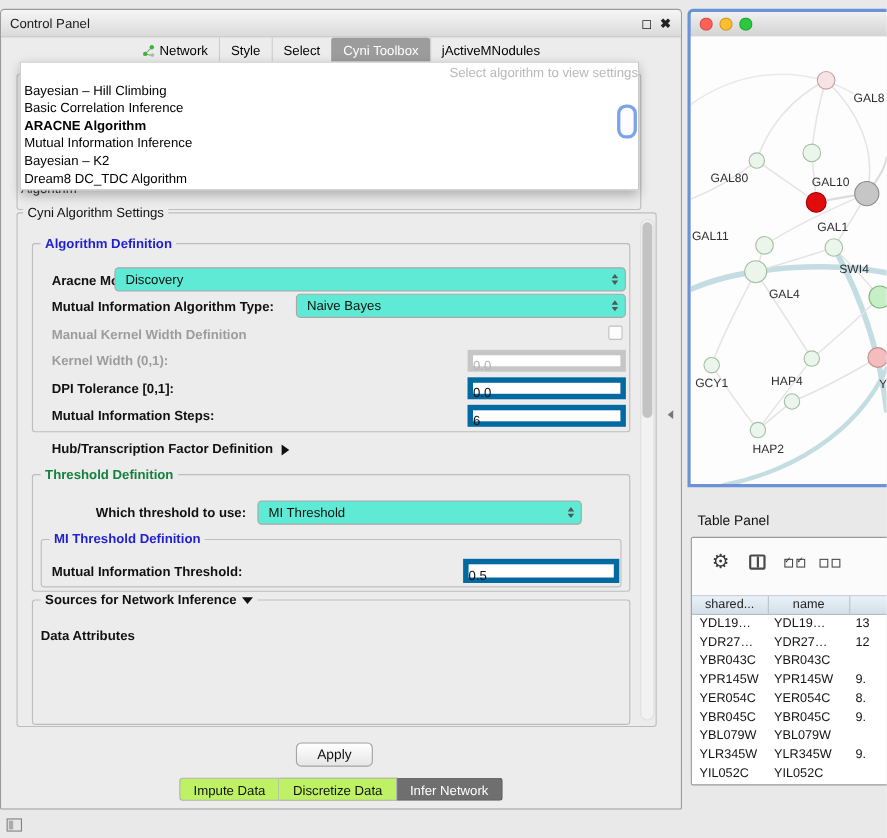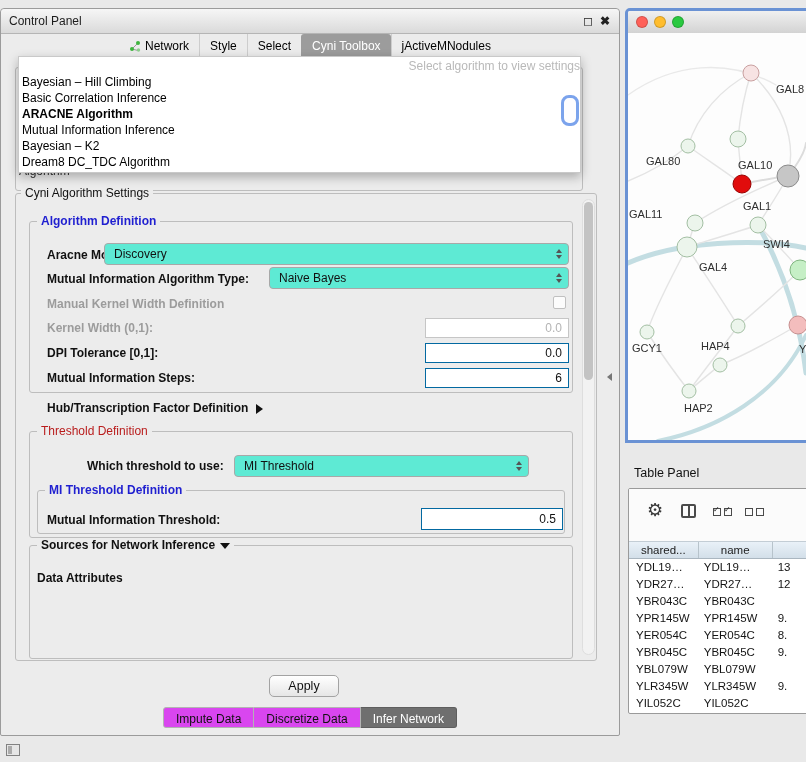--- a/index.html
+++ b/index.html
@@ -32,52 +32,52 @@
           border:1px solid #c9c9c9;box-shadow:0 4px 10px rgba(0,0,0,.28);z-index:50;padding-top:2px;box-sizing:border-box}
   .alg-ph{text-align:right;color:#b9b9b9;height:15px;line-height:15px;font-size:12px}
   .alg-item{height:16px;line-height:16px;padding-left:3px;font-size:12px;color:#000;white-space:nowrap}
   .alg-item.hl{font-weight:bold}
   .help-frag{position:absolute;left:560px;top:86px;width:18px;height:31px;border:3px solid #7ba3ec;border-radius:8px;background:#fdfdff;z-index:60;box-sizing:border-box}
 
   
   .gbox{position:absolute;border:1px solid #bdbdbd;border-radius:3px;box-sizing:border-box}
   .gtitle{position:absolute;background:#ececec;padding:0 4px;line-height:13px;font-size:12px;white-space:nowrap}
   .gtitle.blue{color:#1f1fd0;font-weight:bold}
-  .gtitle.green{color:#b91c1c;font-weight:normal}
+  .gtitle.green{color:#15803d;font-weight:bold}
   .lbl{position:absolute;font-weight:bold;color:#111;white-space:nowrap}
   .lbl.dis{color:#9c9c9c}
 
   .combo{position:absolute;background:#5eead4;border:1px solid #a8a8a8;border-radius:4px;box-sizing:border-box;height:22px}
   .combo .cval{position:absolute;left:9px;top:0;line-height:20px;color:#111;white-space:nowrap}
   .combo .arr{position:absolute;right:6px;top:50%;transform:translateY(-50%);display:flex;flex-direction:column;gap:2px}
   .combo .arr i{display:block;width:0;height:0;border-left:3.5px solid transparent;border-right:3.5px solid transparent}
   .combo .arr i.up{border-bottom:4.5px solid #555}
   .combo .arr i.dn{border-top:4.5px solid #555}
 
-  .tfield{position:absolute;background:#fff;border:1px solid #0369a1;box-sizing:border-box;height:20px;
-          text-align:right;padding-right:6px;line-height:18px;color:#111}
+  .tfield{position:absolute;background:#fff;border:5px solid #0369a1;box-sizing:border-box;height:20px;
+          text-align:left;padding-right:24px;line-height:18px;color:#111}
   .tfield.dis{border-color:#c6c6c6;color:#b4b4b4}
   .checkbox{position:absolute;width:13px;height:13px;border:1px solid #c0c0c0;border-radius:2px;background:#fcfcfc;box-sizing:border-box}
 
   .tri-right{display:inline-block;width:0;height:0;border-top:5px solid transparent;border-bottom:5px solid transparent;border-left:7px solid #111;vertical-align:middle;margin-left:8px}
   .tri-down{display:inline-block;width:0;height:0;border-left:5px solid transparent;border-right:5px solid transparent;border-top:6px solid #111;vertical-align:middle;margin-left:5px}
 
   .vscroll{position:absolute;right:3px;top:6px;bottom:6px;width:13px;background:#f2f2f2;border:1px solid #dedede;border-radius:7px;box-sizing:border-box}
   .vthumb{position:absolute;left:1px;top:2px;width:9px;height:178px;background:#c3c3c3;border-radius:5px}
 
   .listbox{position:absolute;background:#fff;border:1px solid #a8a8a8;box-sizing:border-box;overflow:hidden}
   .src-item{height:16px;line-height:16px;padding-left:5px;margin-right:12px;background:#3a6bd0;color:#fff;font-size:11.5px;white-space:nowrap}
   .list-scroll{position:absolute;right:0;top:0;bottom:0;width:12px;background:#efefef;border-left:1px solid #d7d7d7;box-sizing:border-box}
   .list-thumb{position:absolute;left:1px;top:2px;width:8px;bottom:2px;background:#c6c6c6;border-radius:4px}
 
   .apply-btn{position:absolute;width:70px;height:22px;background:linear-gradient(#ffffff,#e6e6e6);
              border:1px solid #a3a3a3;border-radius:5px;text-align:center;line-height:20px;box-sizing:border-box;font-size:12.5px}
 
   .btab-bar{position:absolute;left:0;right:0;top:698px;height:24px;display:flex;justify-content:center}
-  .btab{padding:4px 12px;border:1px solid #b3b3b3;border-left:none;background:#d946ef;font-size:12px;height:21px;box-sizing:border-box}
+  .btab{padding:4px 12px;border:1px solid #b3b3b3;border-left:none;background:#bef264;font-size:12px;height:21px;box-sizing:border-box}
   .btab:first-child{border-left:1px solid #b3b3b3;border-radius:3px 0 0 3px}
   .btab:last-child{border-radius:0 3px 3px 0}
   .btab.active{background:#6f6f6f;color:#fff;border-color:#5e5e5e}
 
   .collapse-arrow{position:absolute;left:606px;top:364px;width:0;height:0;border-top:4px solid transparent;border-bottom:4px solid transparent;border-right:5px solid #777}
 
   
   .net-window{position:absolute;left:625px;top:8px;width:235px;height:435px;background:#fdfdfd;
               border:3px solid #6a92d4;border-radius:5px 5px 0 0;box-sizing:border-box;z-index:5}
   .net-titlebar{position:absolute;left:0;top:0;right:0;height:22px;background:linear-gradient(#f0f0f0,#d3d3d3);

